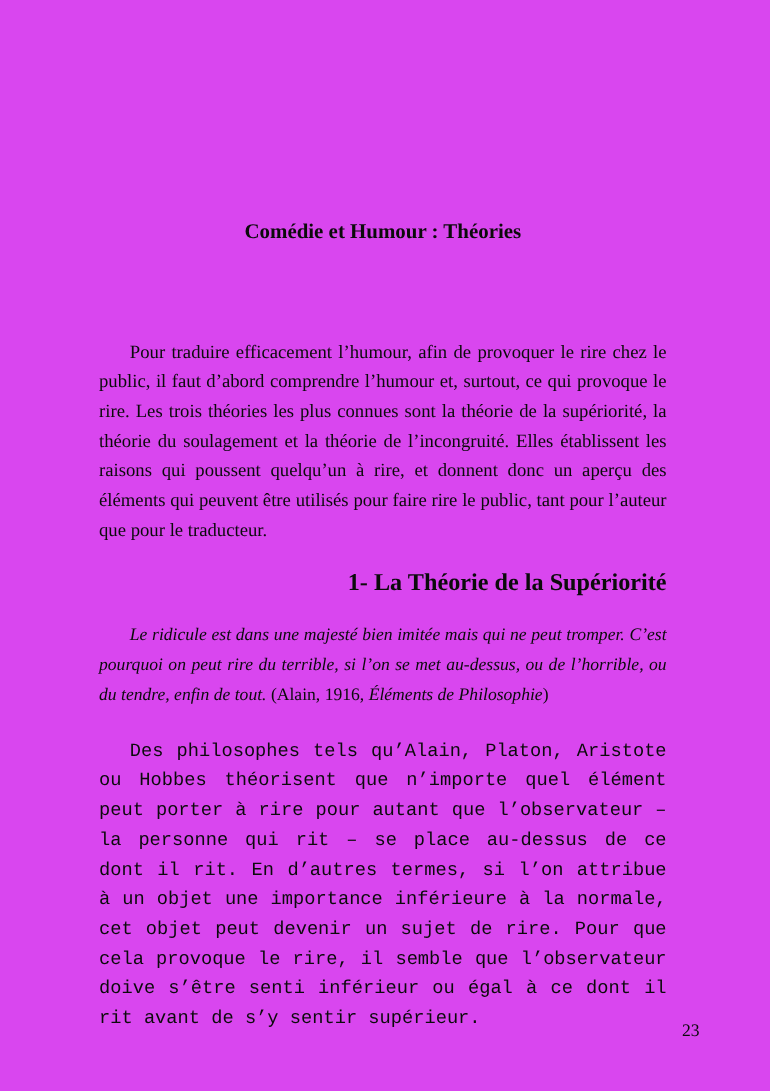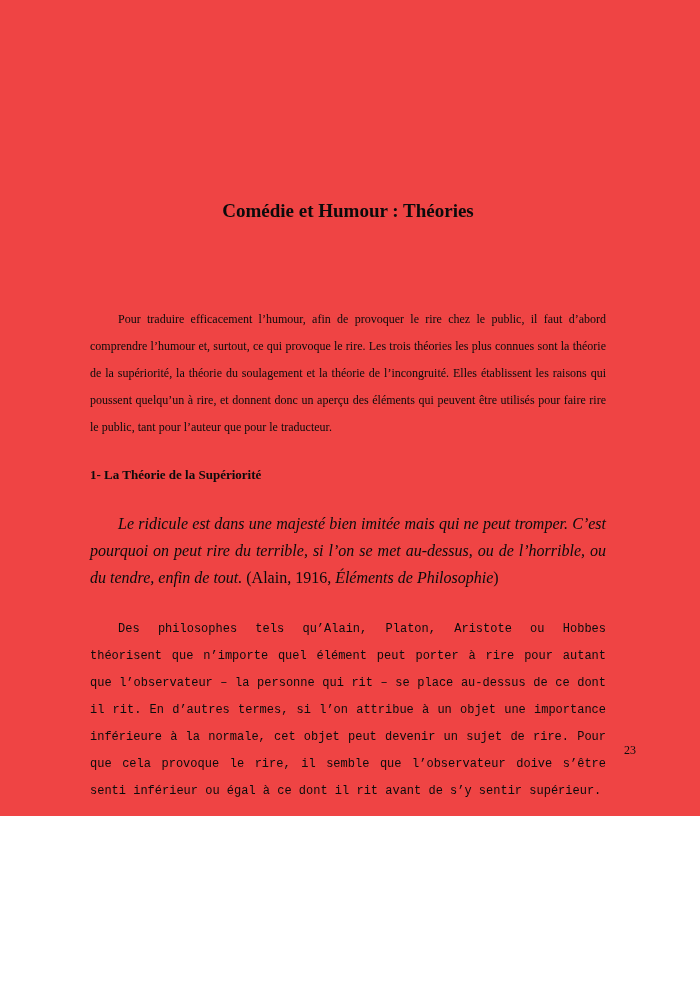--- a/index.html
+++ b/index.html
@@ -3,69 +3,69 @@
 <meta charset="utf-8">
 <style>
   html, body {
     margin: 0;
     padding: 0;
     background: #ffffff;
   }
   .page {
     position: relative;
     width: 700px;
-    height: 816px;
+    height: 992px;
     box-sizing: border-box;
-    background: #ef4444;
+    background: #d946ef;
     color: #0b0b0b;
     font-family: "Liberation Serif", serif;
     padding: 198px 94px 0 90px;
     overflow: hidden;
   }
   .title {
     font-size: 19px;
     line-height: 26px;
     font-weight: bold;
     text-align: center;
     margin: 0 0 82px 0;
   }
   .para {
     margin: 0;
-    font-size: 12px;
+    font-size: 17px;
     line-height: 27px;
     text-align: justify;
     text-indent: 28px;
   }
   .section-heading {
-    font-size: 13px;
+    font-size: 22px;
     line-height: 27px;
     font-weight: bold;
-    text-align: left;
+    text-align: right;
     margin: 20px 0 22px 0;
   }
   .quote {
     margin: 0;
     font-size: 16px;
     line-height: 27px;
     text-align: justify;
     text-indent: 28px;
     font-style: italic;
   }
   .quote .roman {
     font-style: normal;
   }
   .after-quote {
     margin-top: 25px;
     font-family: Liberation Mono, monospace;
   }
   .page-number {
     position: absolute;
     right: 64px;
-    bottom: 56px;
-    font-size: 12px;
+    bottom: 44px;
+    font-size: 16px;
     line-height: 20px;
     font-family: Liberation Serif, serif;
   }
 </style>
 </head>
 <body>
 
 <div class="page">
 
   <h1 class="title">Comédie et Humour : Théories</h1>

